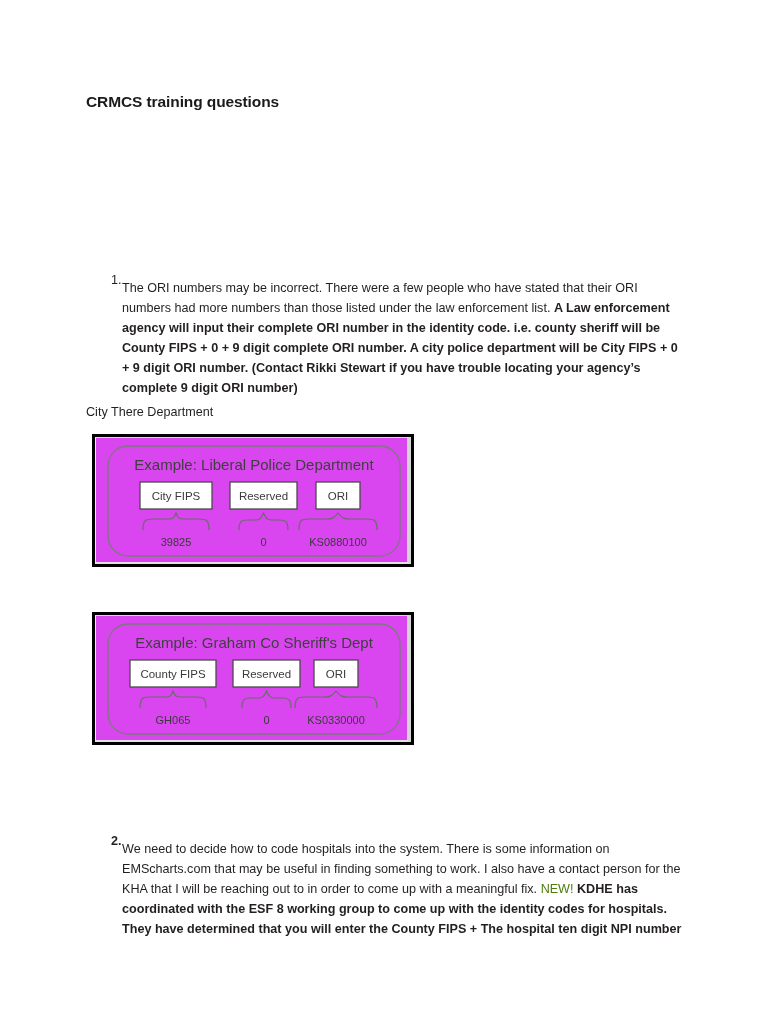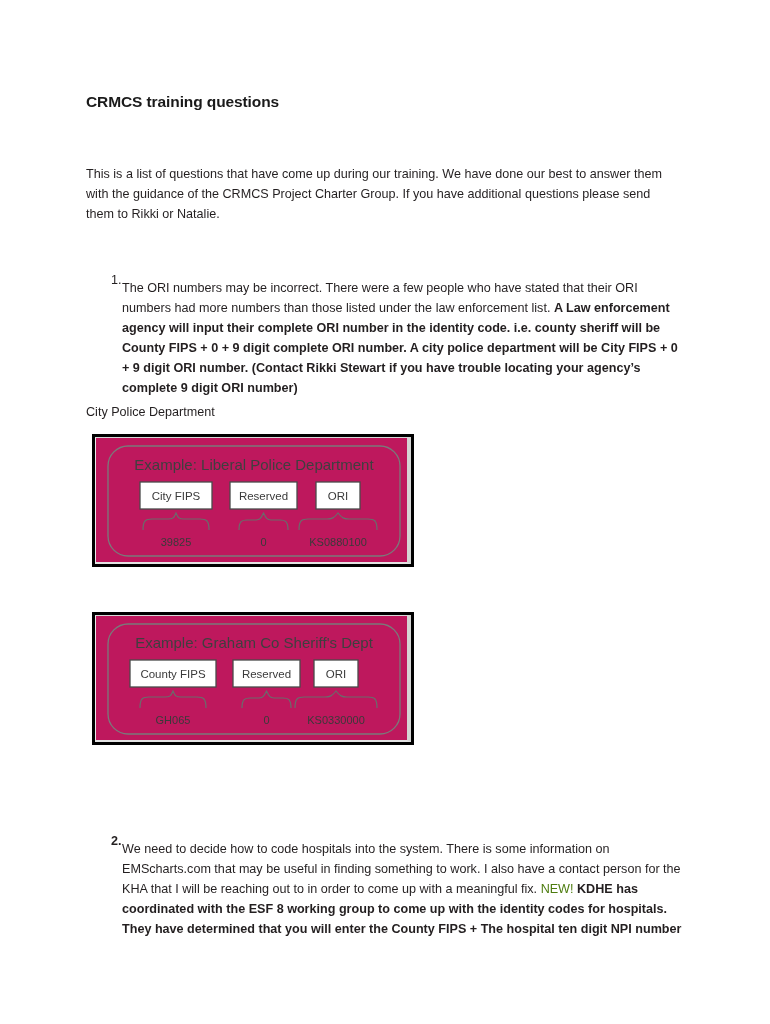--- a/index.html
+++ b/index.html
@@ -108,21 +108,21 @@
 
   
   .figure-inner {
     position: absolute;
     left: 0; top: 0; right: 0; bottom: 0;
     border-top: 1px solid #d8d8d8;
     border-left: 1px solid #e8e8e8;
     border-right: 4px solid #d4d4d4;
     border-bottom: 2px solid #e2e2e2;
     box-sizing: border-box;
-    background: #be185d;
+    background: #d946ef;
   }
 
   .figure svg {
     position: absolute;
     left: 0;
     top: 0;
     width: 316px;
     height: 127px;
     display: block;
   }
@@ -159,30 +159,29 @@
     stroke-width: 1.3;
   }
 </style>
 </head>
 <body>
 
 <div class="page">
 
   <div class="doc-title">CRMCS training questions</div>
 
-  <div class="intro-para">This is a list of questions that have come up during our training. We have done our best to answer them with the guidance of the CRMCS Project Charter Group. If you have additional questions please send them to Rikki or Natalie.</div>
 
   <div class="list-item item-1">
     <div class="li-row">
       <span class="li-marker">1.</span>
       <span class="li-text"><span>The ORI numbers may be incorrect. There were a few people who have stated that their ORI numbers had more numbers than those listed under the law enforcement list. </span><span class="b">A Law enforcement agency will input their complete ORI number in the identity code. i.e. county sheriff will be County FIPS + 0 + 9 digit complete ORI number. A city police department will be City FIPS + 0 + 9 digit ORI number. (Contact Rikki Stewart if you have trouble locating your agency’s complete 9 digit ORI number)</span></span>
     </div>
   </div>
 
-  <div class="fig-caption cap-1">City Police Department</div>
+  <div class="fig-caption cap-1">City There Department</div>
 
   <div class="figure fig-1">
     <div class="figure-inner">
       <svg viewBox="0 0 316 127" xmlns="http://www.w3.org/2000/svg">
 
         <rect class="fig-outer-rrect" x="12" y="8" width="292" height="110" rx="20" ry="20"></rect>
 
         <text class="fig-svg-text fig-title-text" x="158" y="32" text-anchor="middle">Example: Liberal Police Department</text>
 
         <rect class="fig-box-rect" x="44" y="44" width="72" height="27"></rect>

